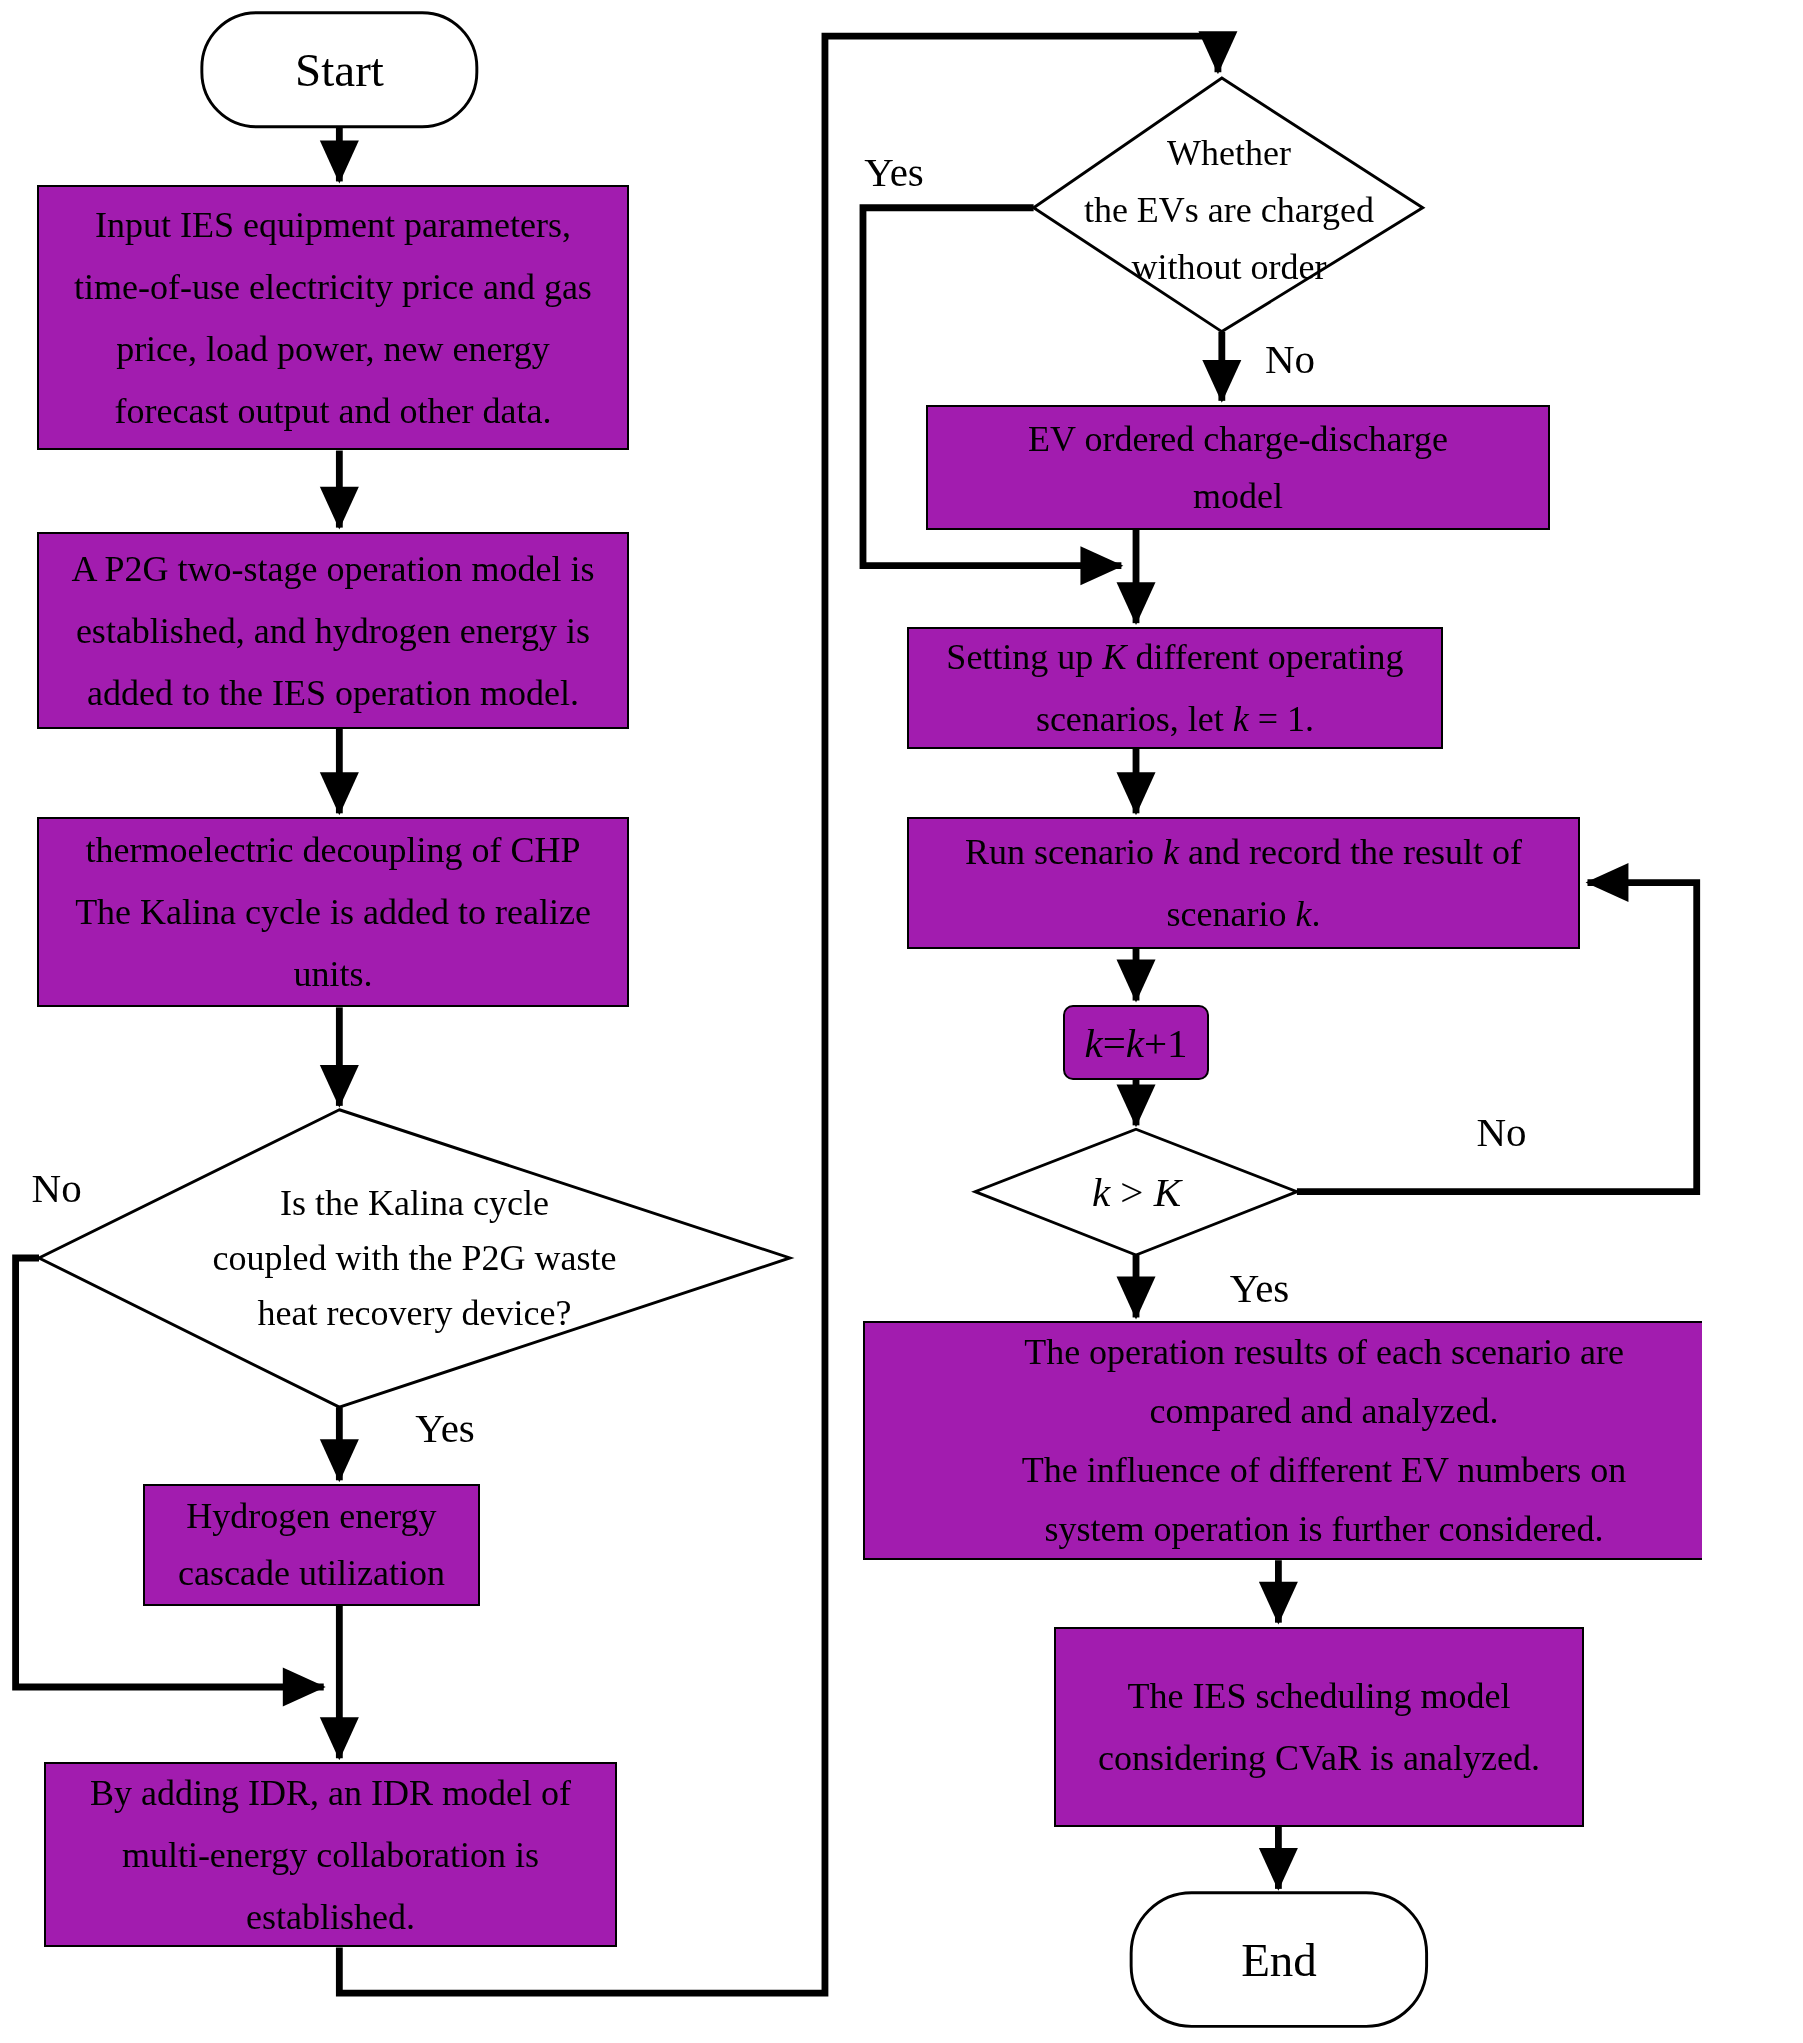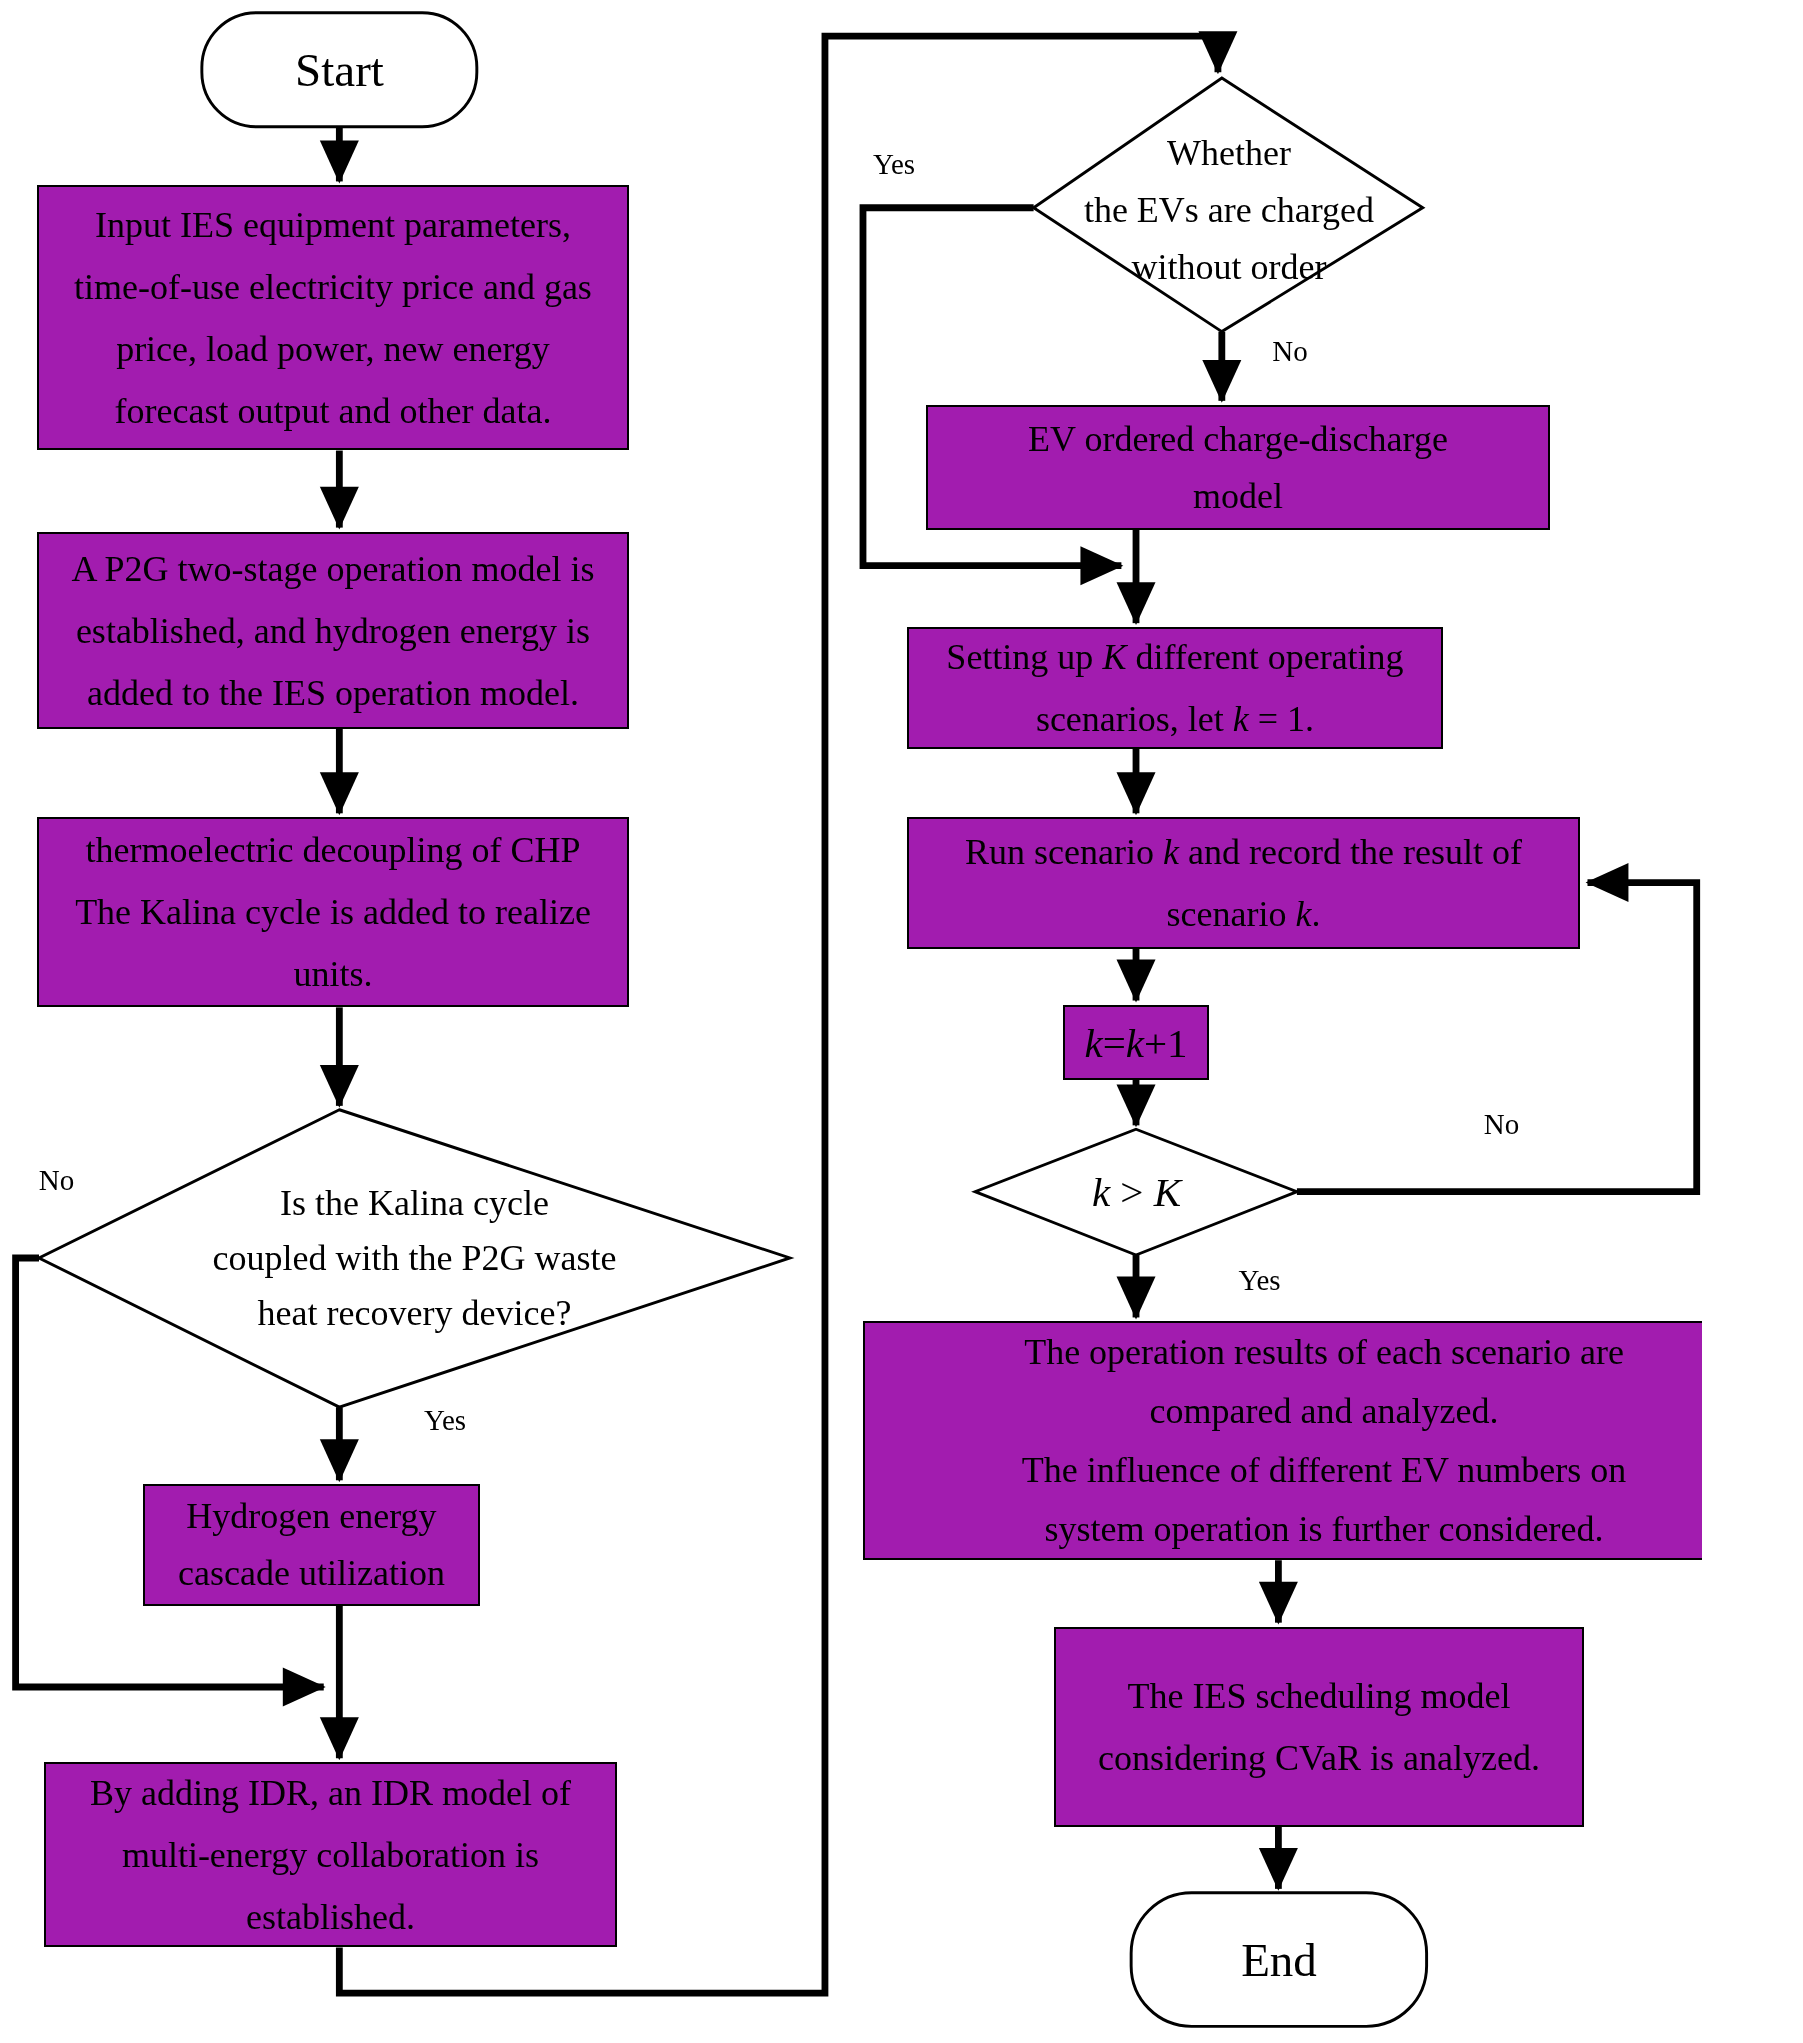--- a/index.html
+++ b/index.html
@@ -19,21 +19,21 @@
     text-align:center;font-size:36px;
     box-sizing:border-box;
   }
   .ghost{border:none;background:transparent;}
   .line{line-height:62px;white-space:nowrap;}
   .lh56 .line{line-height:55px;}
   .lh58 .line{line-height:57px;}
   .lh60 .line{line-height:59px;}
   .it{font-style:italic;}
   .lbl{
-    position:absolute;z-index:2;font-size:29px;
+    position:absolute;z-index:2;font-size:41px;
     text-align:center;white-space:nowrap;
   }
   .big{font-size:47px;}
   .mid{font-size:41px;}
 </style>
 </head>
 <body>
 
 <div class="canvas">
 
@@ -128,21 +128,21 @@
   <div class="node" style="left:907px;top:627px;width:536px;height:122px;">
       <div class="line"><span>Setting up </span><span class="it">K</span><span> different operating</span></div>
       <div class="line"><span>scenarios, let </span><span class="it">k</span><span> = 1.</span></div>
     </div>
 
   <div class="node" style="left:907px;top:817px;width:673px;height:132px;">
       <div class="line"><span>Run scenario </span><span class="it">k</span><span> and record the result of</span></div>
       <div class="line"><span>scenario </span><span class="it">k</span><span>.</span></div>
     </div>
 
-  <div class="node mid" style="left:1063px;top:1005px;width:146px;height:75px;">
+  <div class="node mid" style="left:1063px;top:1005px;width:146px;height:75px;border-radius:10px;">
       <div class="line"><span class="it">k</span><span>=</span><span class="it">k</span><span>+1</span></div>
     </div>
 
   <div class="node ghost mid" style="left:1039px;top:1166px;width:195px;height:51px;">
       <div class="line"><span class="it">k</span><span> &gt; </span><span class="it">K</span></div>
     </div>
 
   <div class="node lh60" style="left:863px;top:1321px;width:922px;height:239px;">
       <div class="line"><span>The operation results of each scenario are</span></div>
       <div class="line"><span>compared and analyzed.</span></div>

